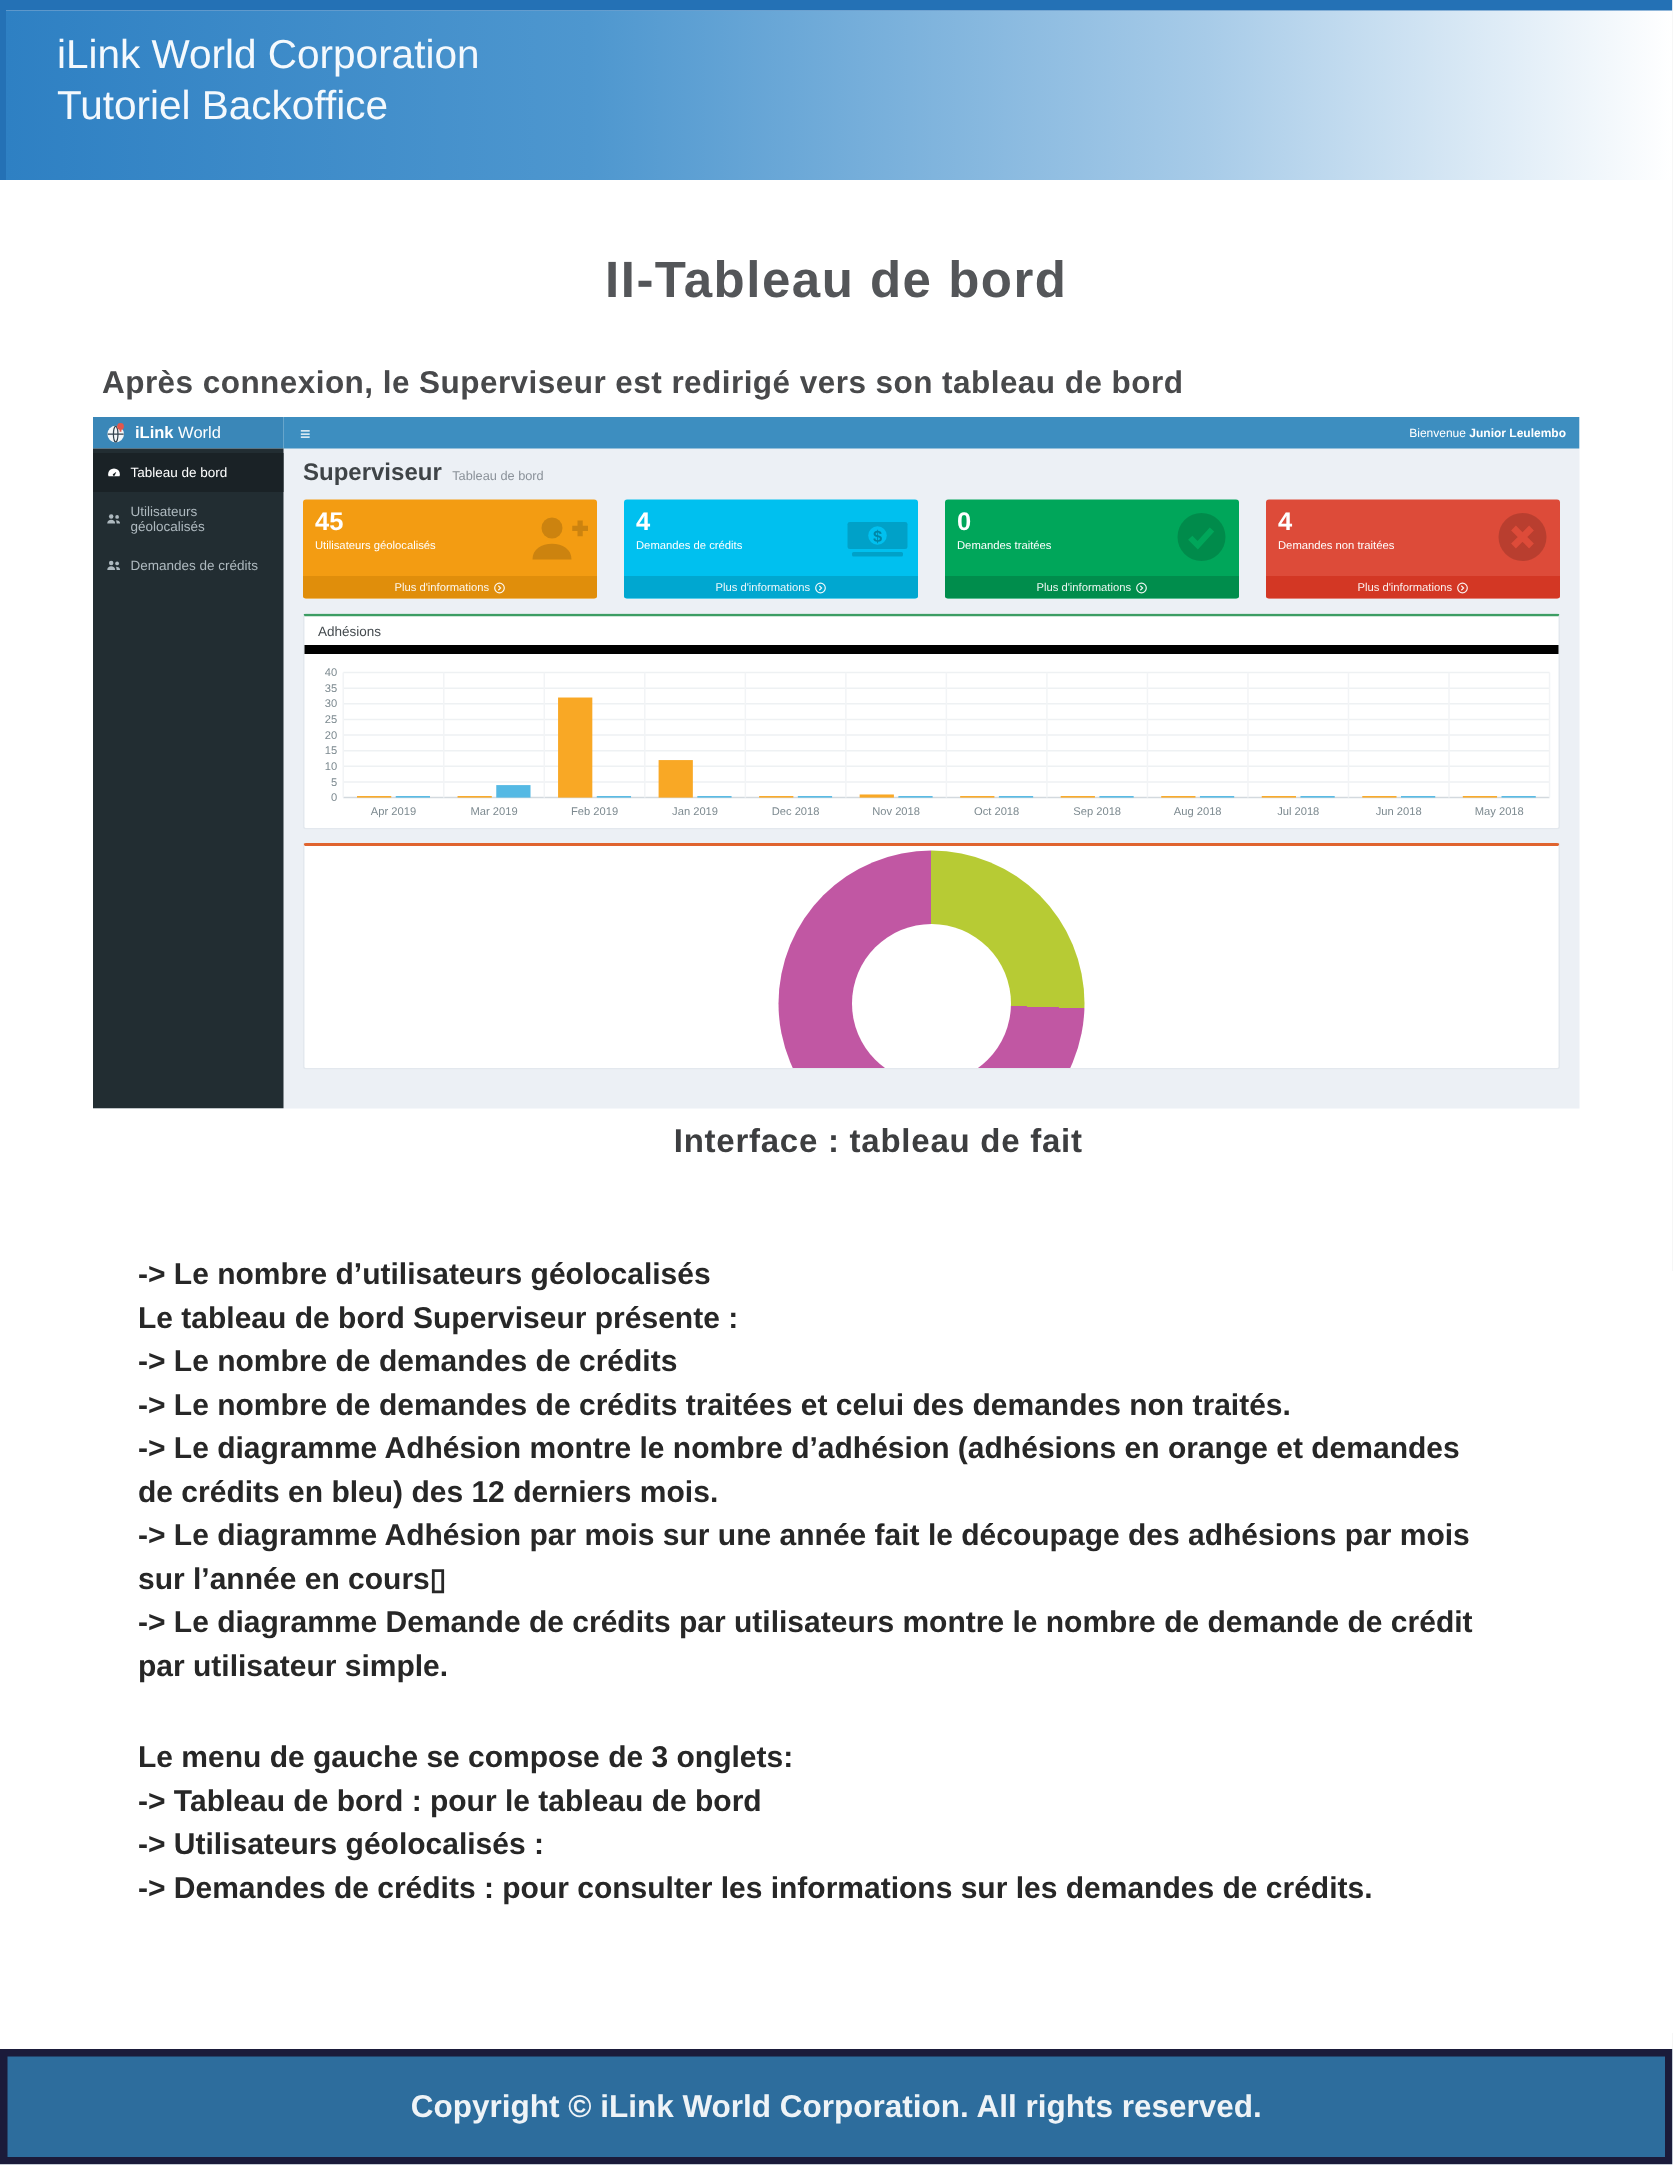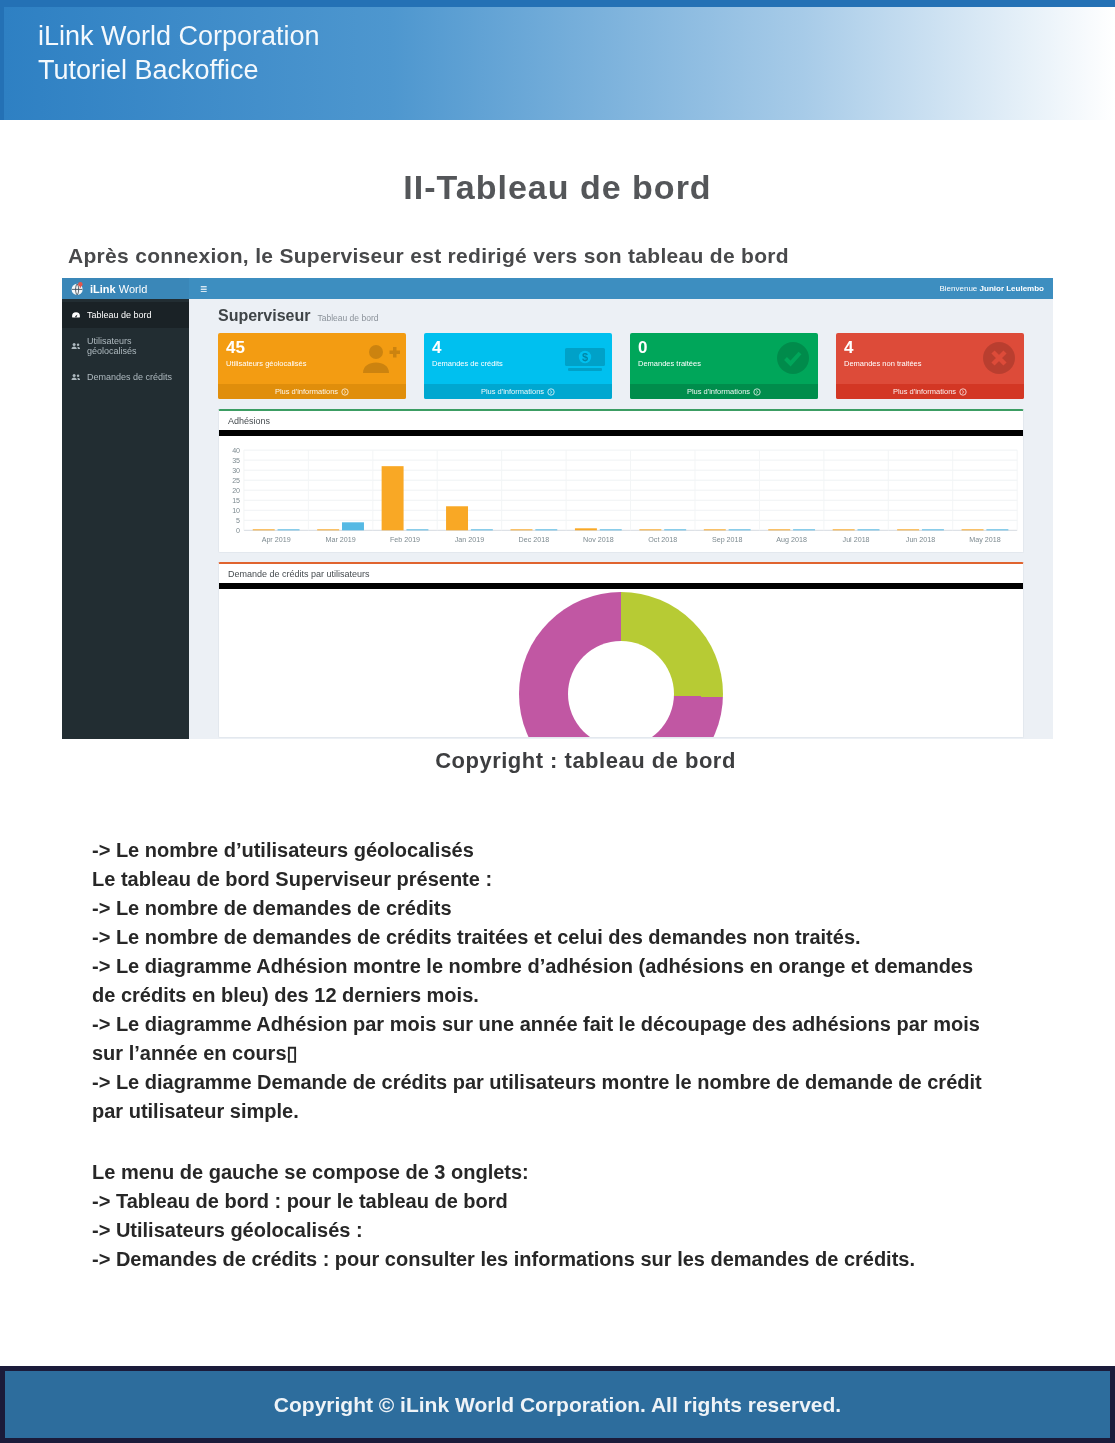--- a/index.html
+++ b/index.html
@@ -26,21 +26,21 @@
   .dash-nav { flex:1; height:21px; background:#3d8ec0; display:flex; align-items:center; justify-content:space-between; padding:0 9px 0 11px; }
   .hamburger { color:#fff; font-size:12px; cursor:pointer; line-height:1; }
   .welcome { color:#fff; font-size:8px; }
   .welcome b { font-weight:700; }
 
   .dash-sidebar { position:absolute; left:0; top:21px; width:127px; height:440px; background:#222d32; padding-top:3px; }
   .side-item { display:flex; align-items:center; gap:6px; padding:8px 9px; font-size:9px; color:#aeb9bf; cursor:pointer; }
   .side-item svg { width:10px; height:10px; fill:currentColor; flex:none; }
   .side-item.active { background:#1a2226; color:#ffffff; }
 
-  .dash-content { position:absolute; left:127px; top:21px; width:864px; height:444px; padding:8px 29px; }
+  .dash-content { position:absolute; left:127px; top:21px; width:864px; height:444px; padding:8px 13px; }
   .content-heading { display:flex; align-items:baseline; gap:7px; }
   .content-heading .h-main { font-size:16px; font-weight:700; color:#3f4447; }
   .content-heading .h-sub { font-size:8.5px; color:#8a9199; }
 
   .cards-row { display:flex; gap:18px; margin-top:8px; }
   .card { flex:1; height:66px; position:relative; border-radius:2px; overflow:hidden; color:#fff; }
   .card-body { height:51px; padding:5px 8px; position:relative; }
   .card-num { font-size:17px; font-weight:700; line-height:19px; }
   .card-label { font-size:7.5px; margin-top:2px; }
   .card-icon { position:absolute; right:6px; top:5px; width:42px; height:40px; }
@@ -288,30 +288,29 @@
               <text x="732.75" y="106" font-size="7.5" fill="#7d8a90" text-anchor="middle" font-family="Liberation Sans, sans-serif">Jun 2018</text>
               <rect x="775.75" y="92.95" width="23" height="1.05" fill="#f9a825"></rect>
               <rect x="801.75" y="92.95" width="23" height="1.05" fill="#55b9e4"></rect>
               <text x="800.25" y="106" font-size="7.5" fill="#7d8a90" text-anchor="middle" font-family="Liberation Sans, sans-serif">May 2018</text>
             </svg>
         </div>
       </div>
 
       <div class="donut-row">
         <div class="panel donut-panel" id="donut2-panel" style="border-top-color: rgb(224, 100, 47);">
-          <div class="panel-head">Demande de crédits par utilisateurs</div>
           <div class="donut-body">
             <div class="donut" id="donut2" style="background: conic-gradient(rgb(183, 203, 52) 0deg, rgb(183, 203, 52) 91.8deg, rgb(193, 87, 163) 91.8deg, rgb(193, 87, 163) 360deg);"></div>
           </div>
         </div>
       </div>
     </div>
   </div>
 
-  <div class="caption">Copyright : tableau de bord</div>
+  <div class="caption">Interface : tableau de fait</div>
 
   <div class="bodytext bodytext-1" id="para1">
       <div>-&gt; Le nombre d’utilisateurs géolocalisés</div>
       <div>Le tableau de bord Superviseur présente :</div>
       <div>-&gt; Le nombre de demandes de crédits</div>
       <div>-&gt; Le nombre de demandes de crédits traitées et celui des demandes non traités.</div>
       <div>-&gt; Le diagramme Adhésion montre le nombre d’adhésion (adhésions en orange et demandes</div>
       <div>de crédits en bleu) des 12 derniers mois.</div>
       <div>-&gt; Le diagramme Adhésion par mois sur une année fait le découpage des adhésions par mois</div>
       <div>sur l’année en cours▯</div>

